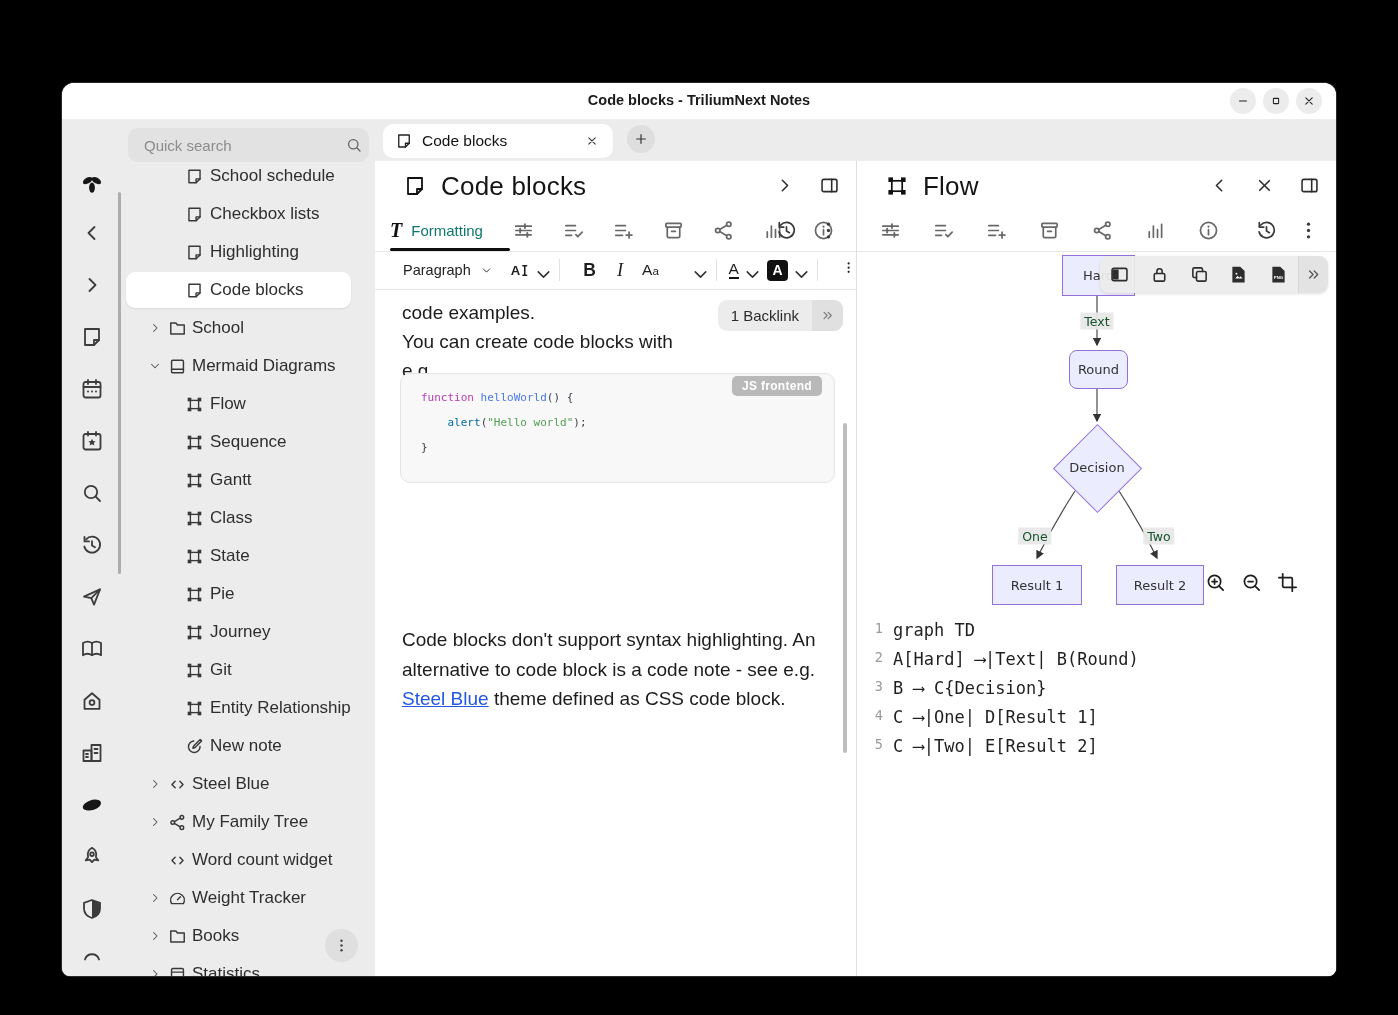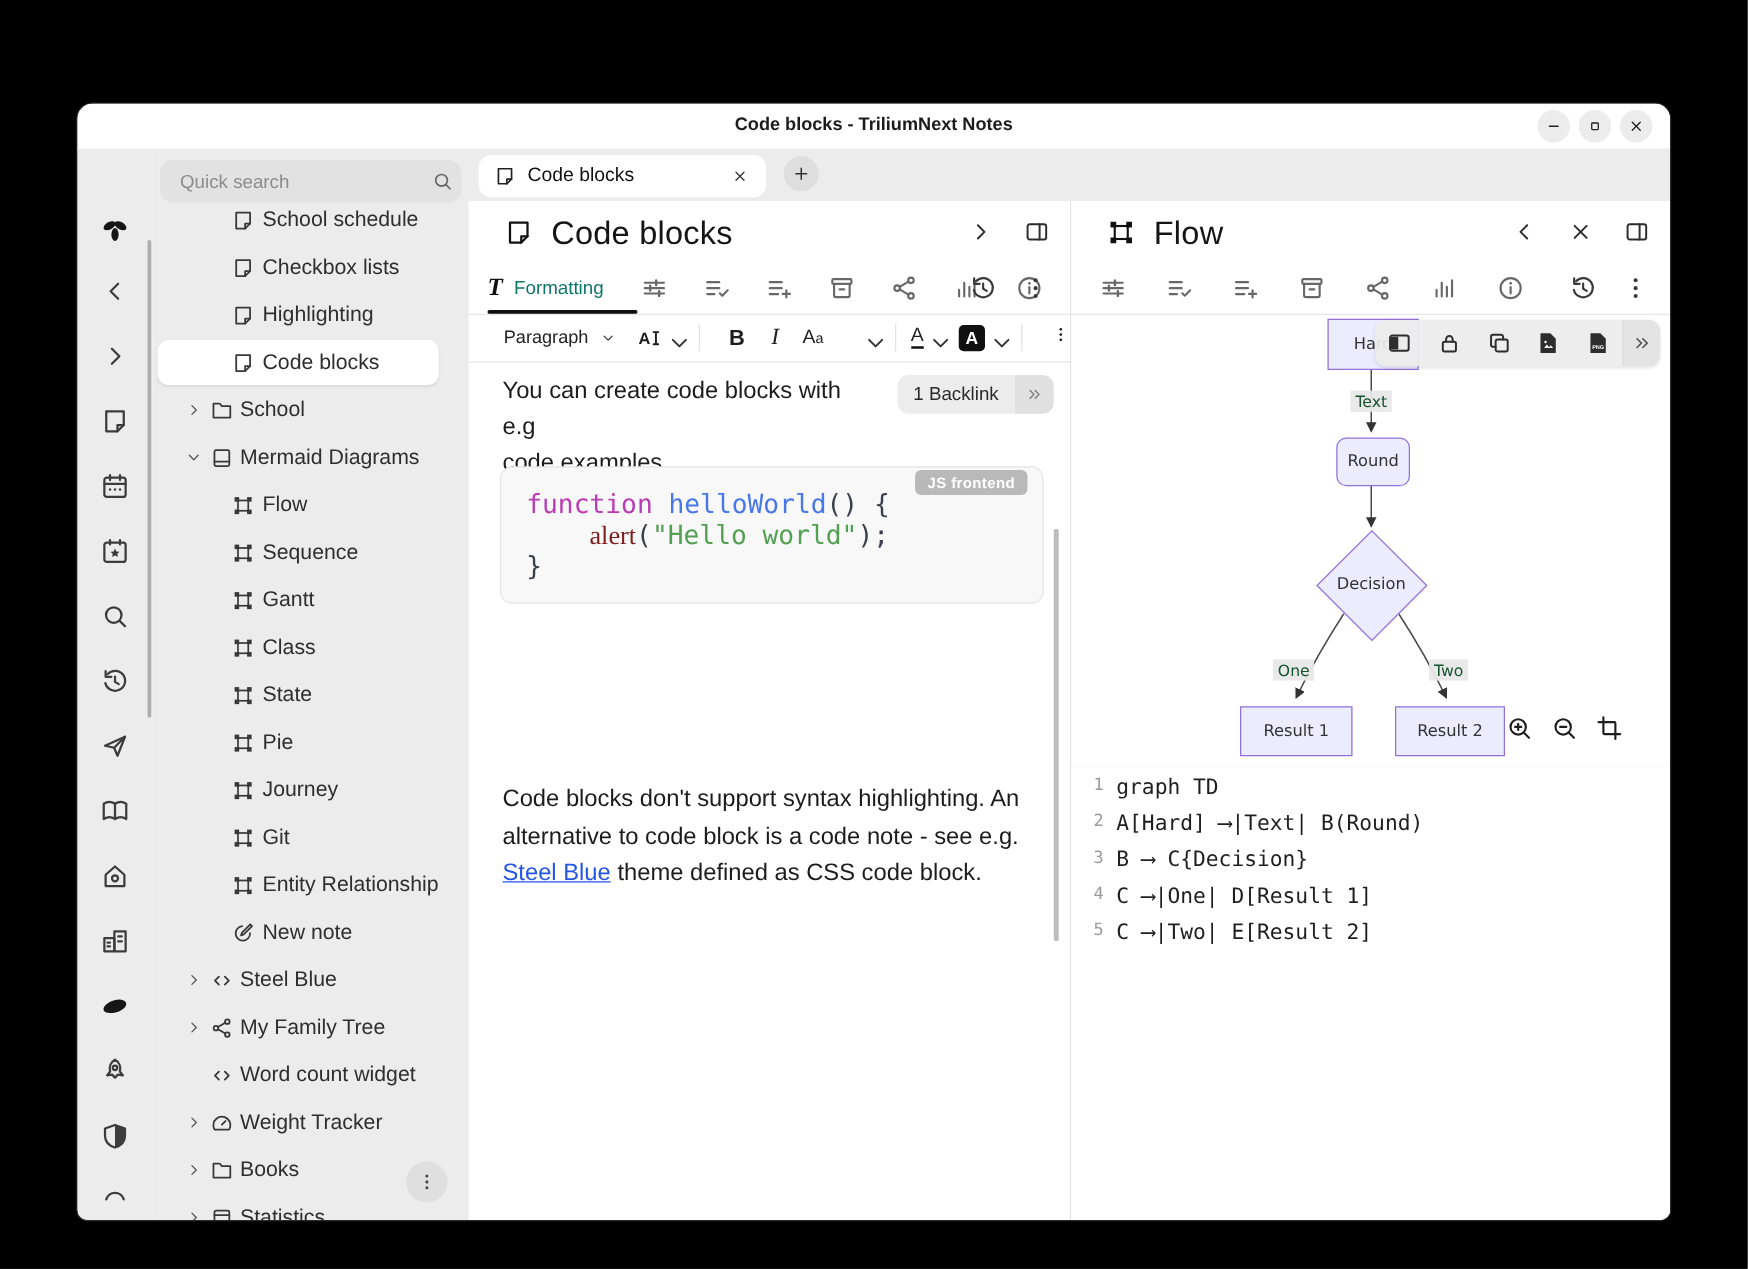--- a/index.html
+++ b/index.html
@@ -75,22 +75,22 @@
   .content{position:absolute;left:0;top:128px;right:0;bottom:0;overflow:hidden;}
   .para{position:absolute;left:27px;top:9px;width:300px;font-size:19px;line-height:29px;color:#1c1c1c;}
   .para2{position:absolute;left:27px;top:336px;width:438px;font-size:19px;line-height:29.5px;color:#1c1c1c;}
   .link{color:#2456e4;text-decoration:underline;}
   .backlink{position:absolute;right:13px;top:11px;height:31px;background:#ececec;border-radius:9px;display:flex;align-items:stretch;overflow:hidden;}
   .bl-tx{font-size:15px;color:#2b2b2b;display:flex;align-items:center;padding:0 13px;}
   .bl-more{display:flex;align-items:center;padding:0 8px;background:#e0e0e0;color:#777;}
   .bl-more svg{width:15px;height:15px;}
   .codeblock{position:absolute;left:25px;top:84px;width:433px;height:108px;background:#f8f8f9;border:1px solid #e4e4e6;border-radius:10px;}
   .badge{position:absolute;top:2px;right:12px;background:#b9b9b9;color:#fff;font-size:12px;font-weight:700;padding:3px 10px;border-radius:5px;letter-spacing:.3px;}
-  .cbl{position:absolute;left:20px;font-family:"DejaVu Sans Mono","Liberation Mono",monospace;font-size:21px;color:#3a3f4b;white-space:pre;}
-  .tok-kw{color:#b93cb5;} .tok-fn{color:#4878e8;} .tok-fn2{color:#7f1d1d;font-family:Liberation Serif, serif;} .tok-str{color:#53a053;}
+  .cbl{position:absolute;left:20px;font-family:"DejaVu Sans Mono","Liberation Mono",monospace;font-size:11px;color:#3a3f4b;white-space:pre;}
+  .tok-kw{color:#b93cb5;} .tok-fn{color:#4878e8;} .tok-fn2{color:#0369a1;} .tok-str{color:#53a053;}
   .mainscroll{position:absolute;right:9px;top:134px;width:4px;height:330px;background:#bdbdbd;border-radius:2px;}
   
   .diagram{position:absolute;left:0;top:90px;right:0;height:362px;border-bottom:1px solid #ddd;}
   .node{position:absolute;background:#ECECFF;border:1px solid #9370DB;color:#333;font-size:13px;
     display:flex;align-items:center;justify-content:center;font-family:"DejaVu Sans",sans-serif;}
   .node.rounded{border-radius:8px;}
   .diamond{position:absolute;width:61px;height:61px;background:#ECECFF;border:1px solid #9370DB;transform:rotate(45deg);}
   .dlabel{position:absolute;width:90px;text-align:center;color:#333;font-size:13px;font-family:"DejaVu Sans",sans-serif;}
   .edgelabel{position:absolute;transform:translate(-50%,-50%);background:rgba(232,232,232,.95);color:#14532d;
     font-size:12.5px;padding:1px 4px;font-family:"DejaVu Sans",sans-serif;}
@@ -731,22 +731,22 @@
                 <circle cx="12" cy="5.4" r="1.7"></circle>
                 <circle cx="12" cy="12" r="1.7"></circle>
                 <circle cx="12" cy="18.6" r="1.7"></circle>
               </g>
             </svg>
           </span>
       </div>
 
       <div class="content">
         <div class="para">
+          <div>code examples.</div>
           <div>You can create code blocks with e.g</div>
-          <div>code examples.</div>
         </div>
         <div class="backlink">
           <span class="bl-tx">1 Backlink</span>
           <span class="bl-more">
               <span>
                 <svg viewBox="0 0 24 24" fill="none" stroke="currentColor" stroke-width="1.8" stroke-linecap="round" stroke-linejoin="round">
                   <path d="M6.5 7 L11.5 12 L6.5 17"></path>
                   <path d="M13 7 L18 12 L13 17"></path>
                 </svg>
               </span>

